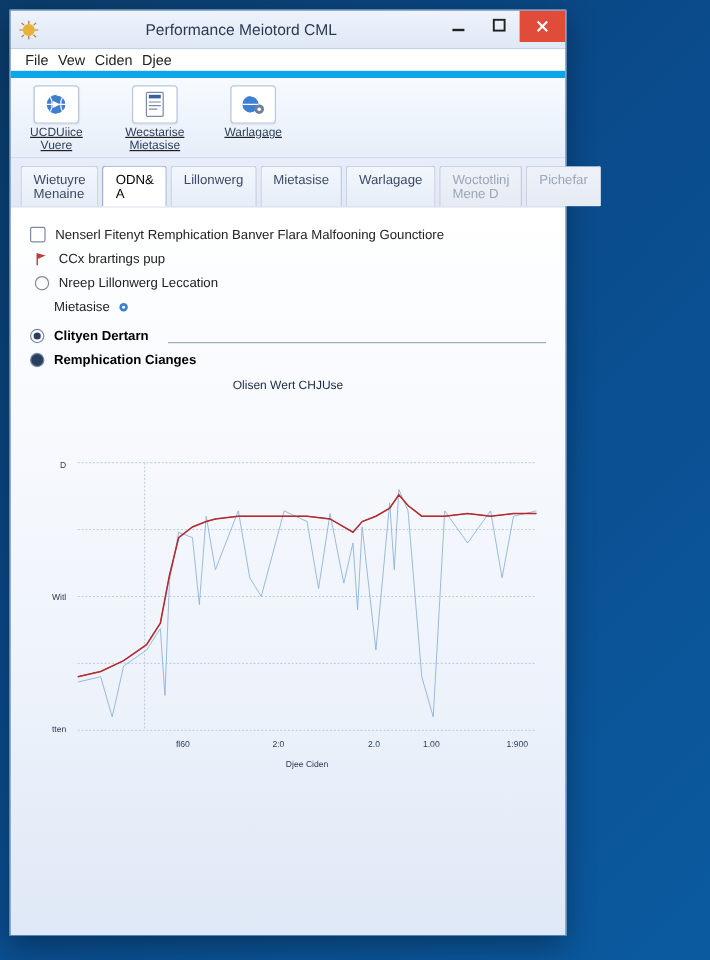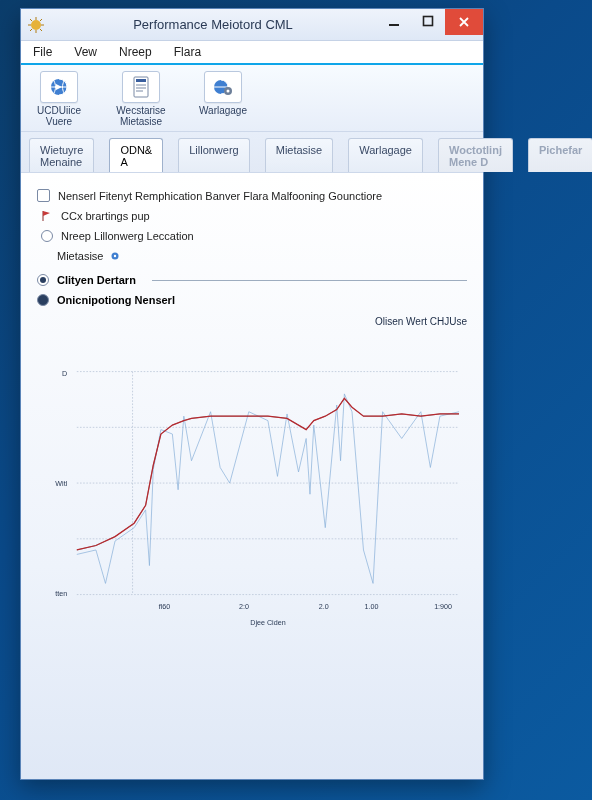--- a/index.html
+++ b/index.html
@@ -6,21 +6,21 @@
   html, body { width: 592px; height: 800px; overflow: hidden; }
   body {
     font-family: "Segoe UI", Tahoma, sans-serif;
     font-size: 12px;
     background: linear-gradient(135deg, #0b3d6b 0%, #0a4a8a 40%, #0b5aa0 100%);
     color: #222;
   }
   .desktop { width: 592px; height: 800px; position: relative; }
   .window {
     position: absolute;
-    left: 20px; top: 8px;
+    left: 8px; top: 8px;
     width: 464px; height: 772px;
     background: #f3f6fb;
     border: 1px solid #5a84b8;
     box-shadow: 0 8px 24px rgba(0,0,0,.35);
     display: flex; flex-direction: column;
   }
   
   .titlebar {
     height: 32px;
     background: linear-gradient(#eef3fb, #dfe8f6);
@@ -32,97 +32,97 @@
   .title-text { flex: 1; text-align: center; font-size: 13px; color: #2a3a55; }
   .win-controls { display: flex; height: 100%; }
   .win-btn { width: 34px; height: 24px; display:flex; align-items:center; justify-content:center; margin-top:0; }
   .win-btn.min, .win-btn.max { background: transparent; }
   .win-btn.close { background:#e04b3a; color:#fff; width:38px; height:26px; }
   .win-btn svg { display:block; }
   
   .menubar {
     height: 24px;
     background: #fff;
-    border-bottom: 2px solid #0ea5e9;
+    border-bottom: 6px solid #0ea5e9;
     display: flex; align-items: center;
-    padding: 0 8px; gap: 14px;
+    padding: 0 8px; 
     font-size: 12px; color:#222;
   }
   .menu-item { padding: 2px 4px; cursor: default; }
   
   .toolbar {
     background: linear-gradient(#f7fbff, #e7eef9);
     border-bottom: 1px solid #cdd8ea;
     padding: 6px 8px 4px;
     display: flex; gap: 22px;
   }
-  .tb-group { display:flex; flex-direction:column; align-items:center; gap:2px; }
+  .tb-group { display:flex; flex-direction:column; align-items:center; gap:2px;text-decoration:underline; }
   .tb-icon {
     width: 38px; height: 32px;
     background:#fff;
     border:1px solid #b9c8de;
     border-radius:3px;
     display:flex; align-items:center; justify-content:center;
     box-shadow: inset 0 0 0 1px #fff, 0 1px 1px rgba(0,0,0,.06);
   }
   .tb-label { font-size: 10px; color:#2d3f5e; text-align:center; line-height:11px; width:60px; }
   
   .tabstrip {
     display:flex;
     padding: 6px 8px 0;
-    gap: 16px;
+    gap: 4px;
     background: linear-gradient(#e7eef9,#e2e9f5);
     border-bottom:1px solid #cdd8ea;
   }
   .tab {
     padding: 5px 10px 4px;
     font-size: 11px;
     color:#3a4a66;
     border:1px solid #c1cde0;
     border-bottom:none;
     background: linear-gradient(#f3f7fd,#e6edf7);
     margin-right:-1px;
     border-top-left-radius:3px; border-top-right-radius:3px;
     cursor: default;
   }
   .tab.active {
     background:#fff;
     color:#000;
     position:relative; z-index:2;
     border-color:#9fb1cc;
   }
-  .tab.disabled { color:#9aa6ba; background:linear-gradient(#eef2f8,#e6ebf3);font-weight:bold; }
+  .tab.disabled { color:#9aa6ba; background:linear-gradient(#eef2f8,#e6ebf3); }
   
   .content {
     flex:1;
     background: linear-gradient(#ffffff 0%, #eef3fb 65%, #dfe8f6 100%);
     padding: 12px 16px 10px;
     display:flex; flex-direction:column;
   }
   .opt-row {
-    display:flex; align-items:center; gap:8px;
+    display:flex; align-items:flex-end; gap:8px;
     font-size: 11px; color:#222;
     margin: 4px 0;
   }
   .opt-indent { padding-left: 4px; }
   .cb {
     width:13px; height:13px; border:1px solid #7a8aa5; background:#fff; border-radius:2px;
     display:inline-block;
   }
   .radio {
     width:12px; height:12px; border:1px solid #7a8aa5; border-radius:50%; background:#fff;
     display:inline-flex; align-items:center; justify-content:center;
   }
   .radio.sel::after{ content:""; width:6px; height:6px; background:#2a3f60; border-radius:50%; }
   .mini-icon { width:12px; height:12px; display:inline-flex; align-items:center; justify-content:center; }
   .hr-line { flex:1; height:1px; background:#9dacbf; margin-left:8px; }
   .section-label { font-size:11px; color:#000; font-weight:700; }
   
   .chart-wrap { margin-top:6px; flex:1; position:relative; }
-  .chart-title { font-size:10px; color:#1a2a44; text-align:right; margin-bottom:2px; }
+  .chart-title { font-size:10px; color:#1a2a44; text-align:center; margin-bottom:16px; }
   svg.chart { width:100%; height:340px; display:block; }
   .grid line { stroke:#b9c6d8; stroke-dasharray:2 2; stroke-width:1; }
   .axis text { font-size:9px; fill:#2a3a55; font-family:"Segoe UI",sans-serif; }
   .series-back { stroke:#8ab0d9; stroke-width:1; fill:none; opacity:.9; }
   .series-main { stroke:#b7292f; stroke-width:1.6; fill:none; }
   .series-main-shadow { stroke:#1d1d1d; stroke-width:.8; fill:none; opacity:.7; }
   .ylab { font-size:9px; fill:#2a3a55; }
   .xlab { font-size:10px; fill:#2a3a55; text-anchor:middle; }
 </style>
 </head>
@@ -163,22 +163,22 @@
           <svg width="12" height="12" viewBox="0 0 12 12">
               <path d="M2 2 L10 10 M10 2 L2 10" stroke="#fff" stroke-width="1.8"></path>
             </svg>
         </div>
       </div>
     </div>
 
     <div class="menubar">
       <span class="menu-item">File</span>
       <span class="menu-item">Vew</span>
-      <span class="menu-item">Nreep</span>
-      <span class="menu-item">Flara</span>
+      <span class="menu-item">Ciden</span>
+      <span class="menu-item">Djee</span>
     </div>
 
     <div class="toolbar">
       <div class="tb-group">
         <div class="tb-icon">
           <svg width="24" height="24" viewBox="0 0 24 24">
               <circle cx="12" cy="12" r="8" fill="#3f7fd1"></circle>
               <path d="M12 4a8 8 0 010 16M4 12h16M7 6c2 4 2 8 0 12M17 6c-2 4-2 8 0 12" stroke="#fff" stroke-width="1" fill="none"></path>
               <path d="M9 9l6 3-6 3z" fill="#fff"></path>
             </svg>
@@ -255,21 +255,21 @@
       </div>
 
       <div class="opt-row" style="margin-top:8px;">
         <span class="radio sel"></span>
         <span class="section-label">Clityen Dertarn</span>
         <span class="hr-line"></span>
       </div>
 
       <div class="opt-row">
         <span class="radio sel" style="background:#2a3f60;"></span>
-        <span class="section-label">Onicnipotiong Nenserl</span>
+        <span class="section-label">Remphication Cianges</span>
       </div>
 
       <div class="chart-wrap">
         <div class="chart-title">Olisen Wert CHJUse</div>
         <svg class="chart" viewBox="0 0 540 340">
 
           <g class="grid">
             <line x1="50" y1="10" x2="530" y2="10"></line>
             <line x1="50" y1="80" x2="530" y2="80"></line>
             <line x1="50" y1="150" x2="530" y2="150"></line>

